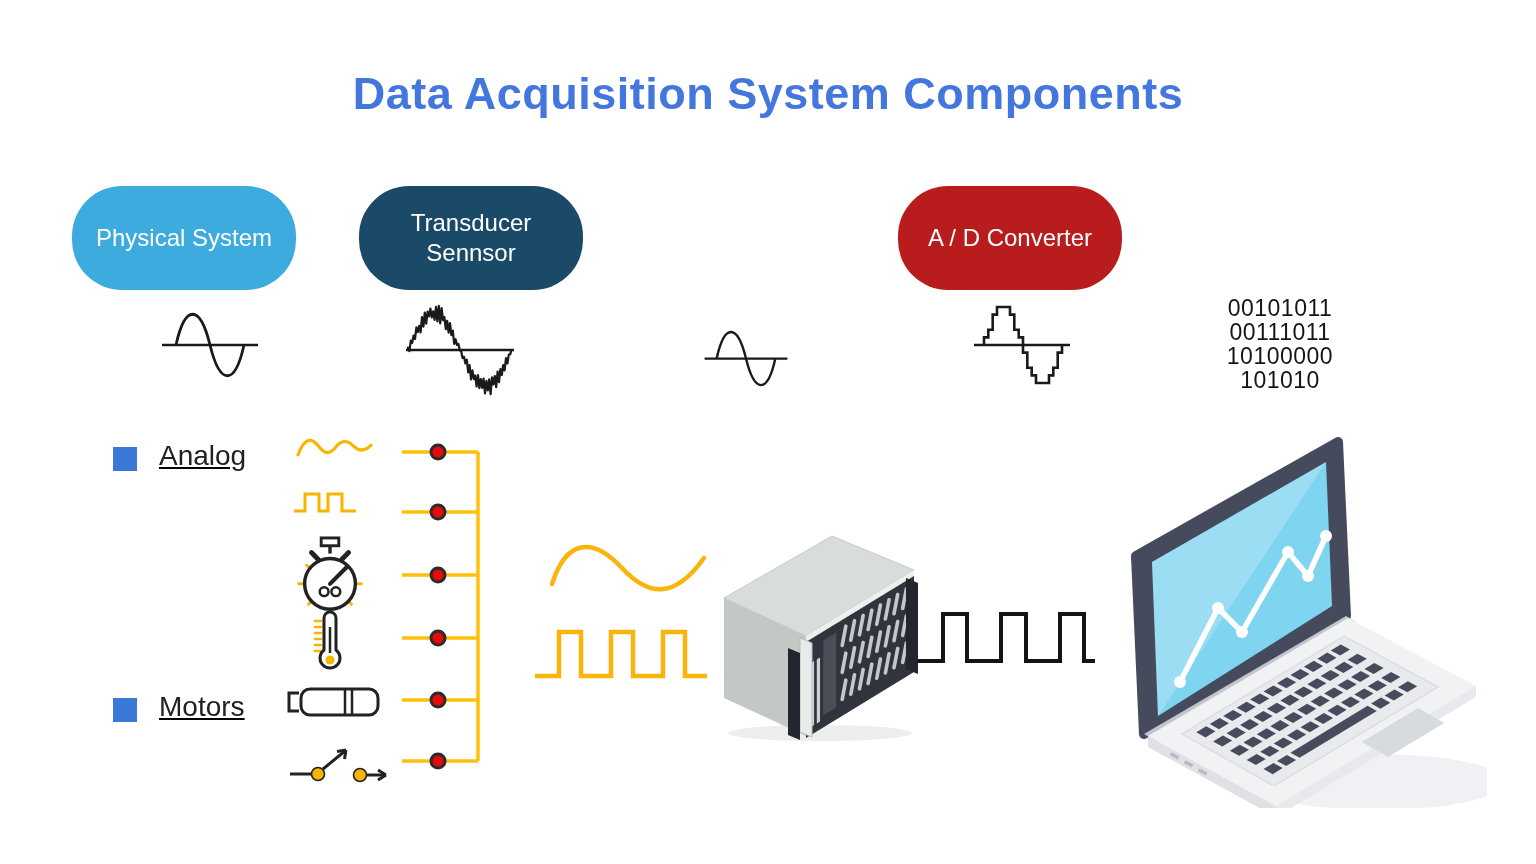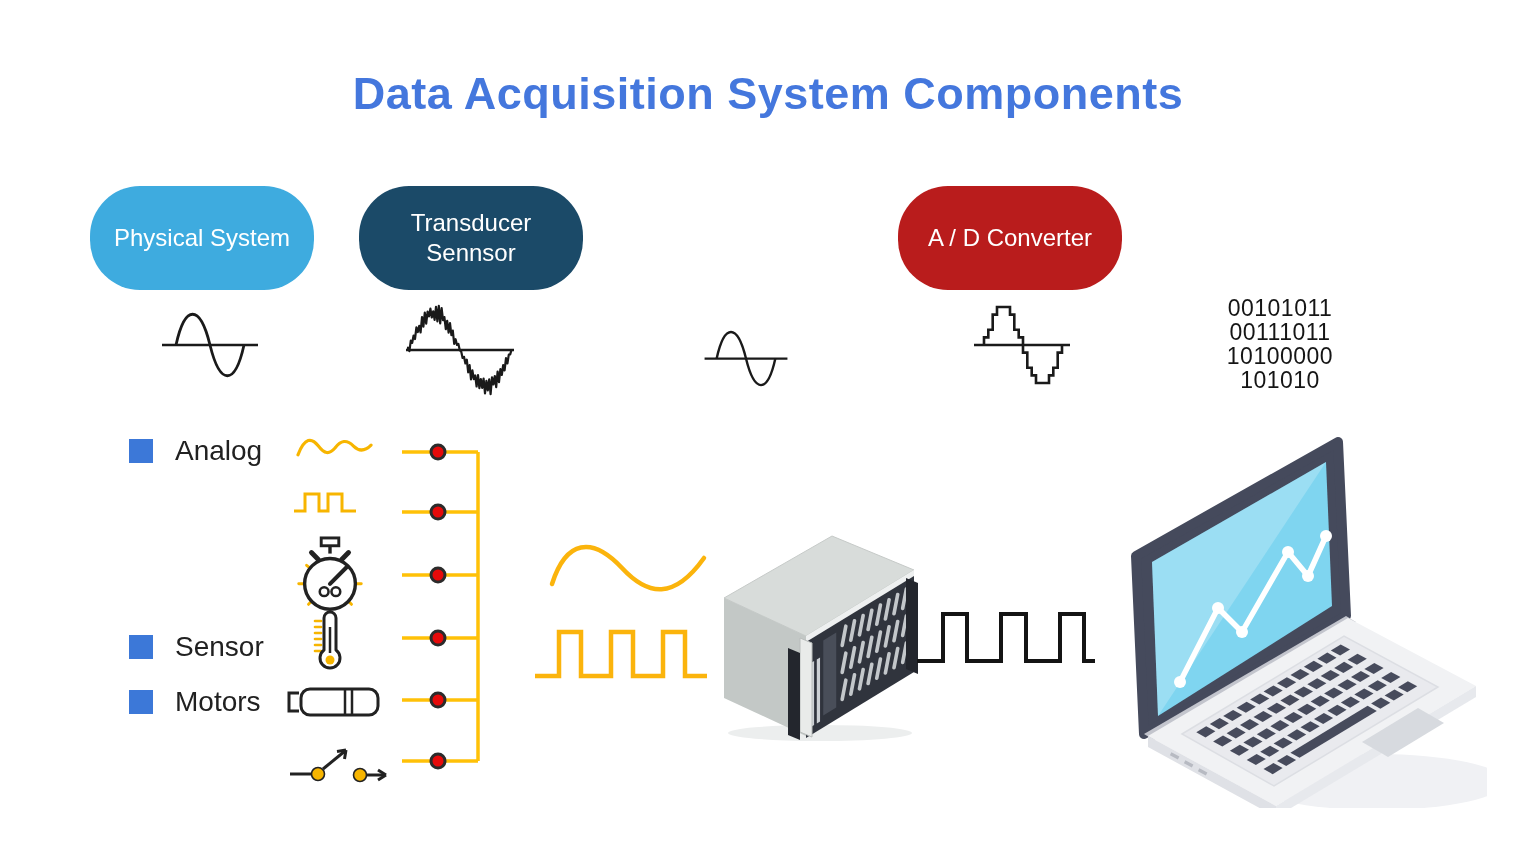--- a/index.html
+++ b/index.html
@@ -10,31 +10,31 @@
   }
   .page-title{
     position:absolute;left:0;right:0;top:68px;text-align:center;
     font-size:45px;font-weight:700;color:#4477DD;letter-spacing:.5px;margin:0;
   }
   .pill{
     position:absolute;top:186px;width:224px;height:104px;border-radius:50px;
     display:flex;align-items:center;justify-content:center;text-align:center;
     color:#fff;font-size:24px;font-weight:500;line-height:1.25;padding:0 18px;
   }
-  .p1{left:90px}.p2{left:359px}.p3{left:629px}.p4{left:898px}.p5{left:1168px}
+  .p1{left:72px}.p2{left:359px}.p3{left:629px}.p4{left:898px}.p5{left:1168px}
   .wave{position:absolute;}
   .w1{left:160px;top:298px;width:100px;height:95px;}
   .w2{left:400px;top:293px;width:118px;height:113px;}
   .w3{left:697px;top:318px;width:98px;height:82px;}
   .w4{left:972px;top:298px;width:100px;height:95px;}
   .binary{
     position:absolute;left:1190px;top:296px;width:180px;text-align:center;
     font-size:23px;line-height:24px;font-weight:500;color:#151515;letter-spacing:.5px;
   }
-  .io-row{position:absolute;left:129px;display:flex;align-items:center;height:40px;}
+  .io-row{position:absolute;left:113px;display:flex;align-items:flex-end;height:40px;text-decoration:underline;}
   .io-row .bullet{width:24px;height:24px;margin-right:22px;flex:0 0 auto;}
   .io-row .io-label{font-size:28px;color:#212121;width:150px;line-height:1.06;}
   .r1{top:431px}.r2{top:507px}.r3{top:551px;height:64px}.r4{top:627px}.r5{top:682px}.r6{top:746px}
   .io-icon{position:absolute;}
   .ic1{left:296px;top:433px;width:78px;height:32px;}
   .ic2{left:292px;top:487px;width:86px;height:30px;}
   .ic3{left:292px;top:536px;width:76px;height:82px;}
   .ic4{left:312px;top:605px;width:36px;height:70px;}
   .ic5{left:286px;top:684px;width:96px;height:36px;}
   .ic6{left:288px;top:742px;width:104px;height:46px;}
@@ -85,24 +85,20 @@
   <div class="binary">
     <div>00101011</div>
     <div>00111011</div>
     <div>10100000</div>
     <div>101010</div>
   </div>
 
   <div class="io-row r1">
     <span class="bullet" style="background-color: rgb(60, 120, 216);"></span>
     <span class="io-label">Analog</span>
-  </div>
-  <div class="io-row r4">
-    <span class="bullet" style="background-color: rgb(60, 120, 216);"></span>
-    <span class="io-label">Sensor</span>
   </div>
   <div class="io-row r5">
     <span class="bullet" style="background-color: rgb(60, 120, 216);"></span>
     <span class="io-label">Motors</span>
   </div>
 
   <svg class="io-icon ic1" viewBox="0 0 80 32">
     <path d="M2,22 C9,4 16,4 23,13 C29,21 34,22 40,15 C46,7 52,6 59,13 C65,19 71,18 77,12" stroke="#F7B500" stroke-width="3.2" fill="none" stroke-linecap="round"></path>
   </svg>
   <svg class="io-icon ic2" viewBox="0 0 86 28">

